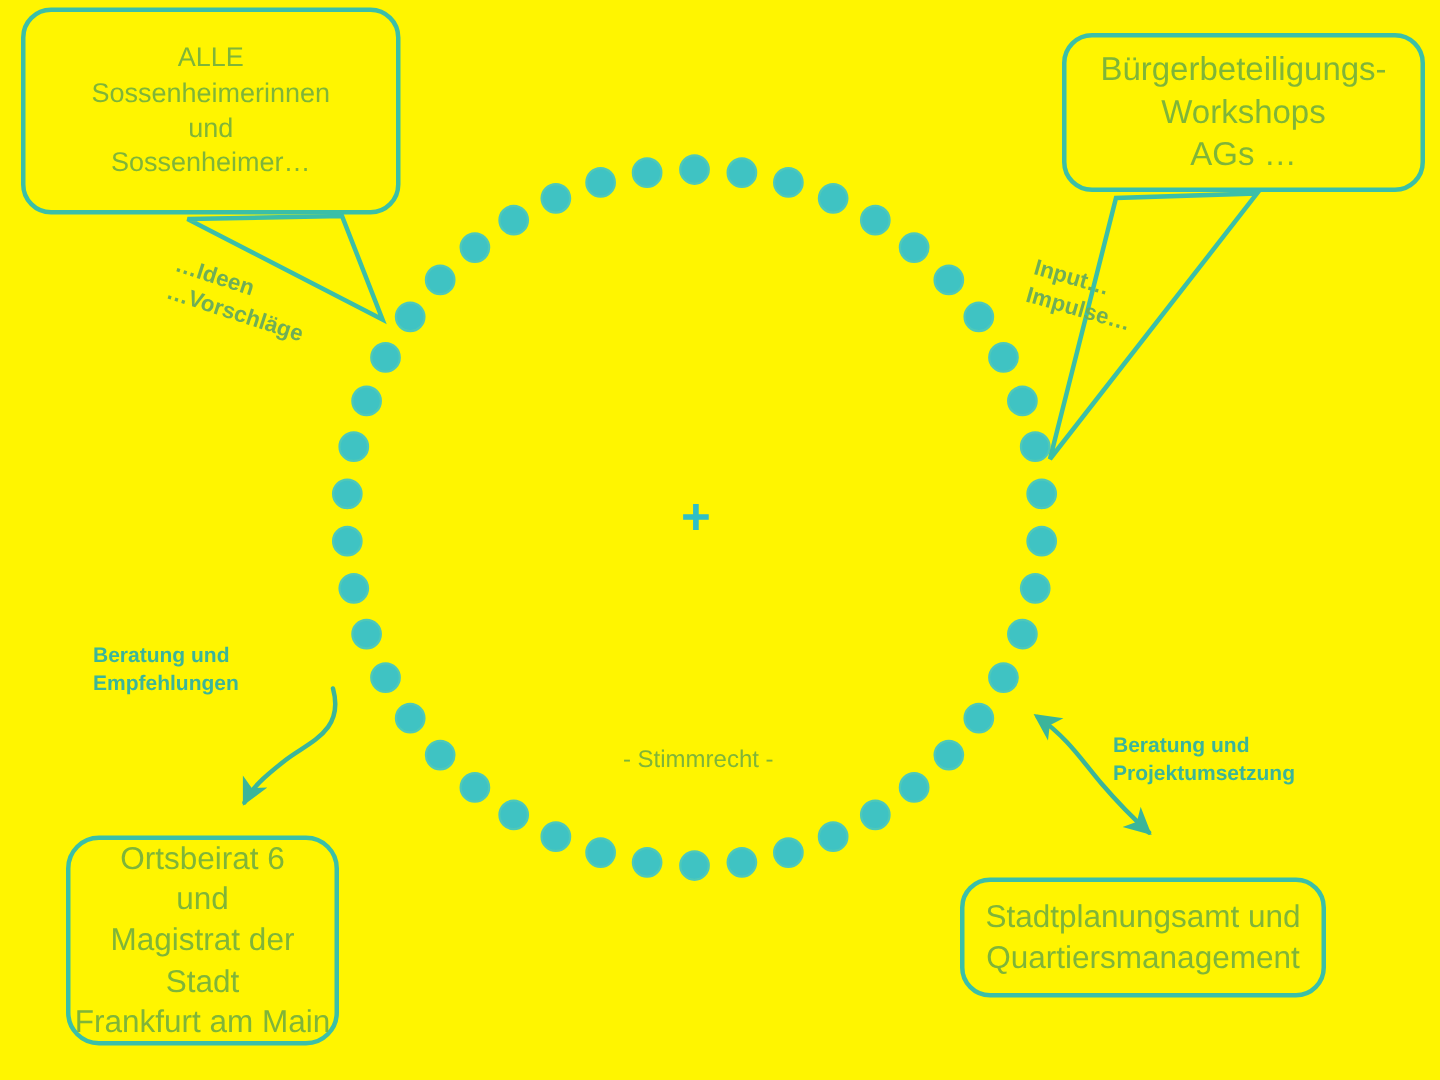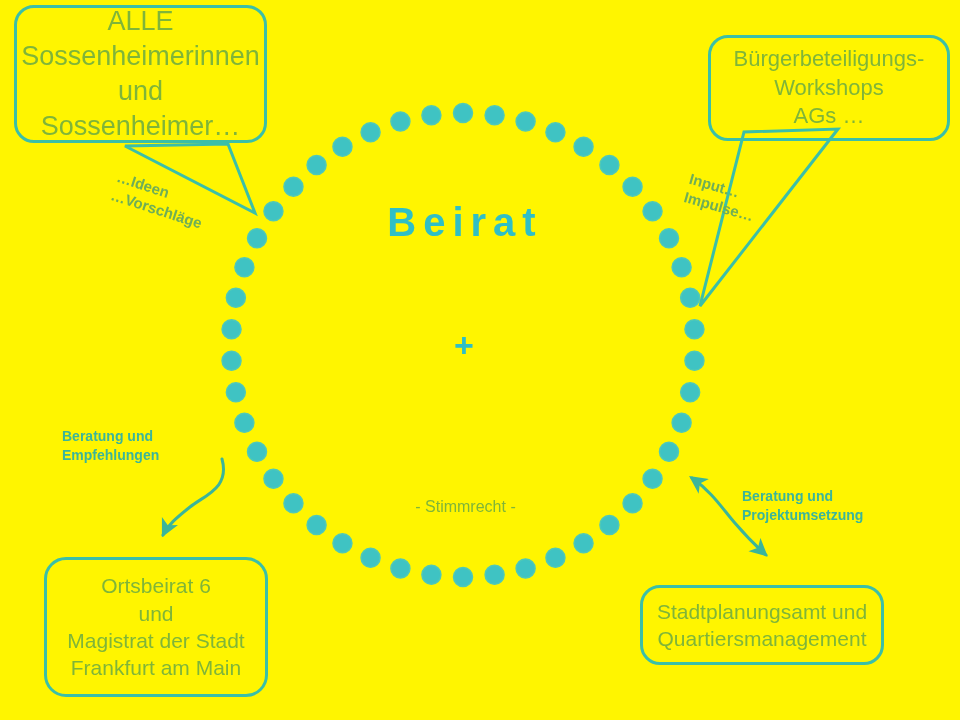--- a/index.html
+++ b/index.html
@@ -19,23 +19,23 @@
     border:3px solid #3BBFA8;
     border-radius:20px;
     box-sizing:border-box;
     display:flex;align-items:center;justify-content:center;
     text-align:center;
     color:#7FB539;
     line-height:1.30;
   }
   .bubble .txt{white-space:pre-line;display:block;width:100%;}
 
-  #bubble-citizens{left:14px;top:5px;width:253px;height:138px;font-size:27px;}
-  #bubble-workshops{left:708px;top:22px;width:242px;height:106px;font-size:22px;margin-top:13px;}
-  #box-ortsbeirat{left:44px;top:557px;width:224px;height:140px;font-size:21px;border-radius:22px;}
+  #bubble-citizens{left:14px;top:5px;width:253px;height:138px;font-size:18px;}
+  #bubble-workshops{left:708px;top:22px;width:242px;height:106px;font-size:22px;}
+  #box-ortsbeirat{left:44px;top:557px;width:182px;height:140px;font-size:21px;border-radius:22px;}
   #box-stadtplanung{left:640px;top:585px;width:244px;height:80px;font-size:21px;border-radius:20px;}
 
   
   #center-title{
     position:absolute;left:300px;top:200px;width:330px;
     text-align:center;
     font-size:40px;font-weight:bold;color:#2FBFC6;
     letter-spacing:7px;
   }
   #col-left{
@@ -157,21 +157,20 @@
 …Vorschläge</div>
 
   <div class="bubble" id="bubble-workshops">
     <span class="txt">Bürgerbeteiligungs-
 Workshops
 AGs …</span>
   </div>
   <div class="flow-label" id="label-input">Input…
 Impulse…</div>
 
-  <div id="center-title">Beirat</div>
   <div id="plus-sign">+</div>
   <div id="stimmrecht">- Stimmrecht -</div>
 
   <div class="arrow-label" id="label-beratung-empfehlungen">Beratung und
 Empfehlungen</div>
   <div class="bubble" id="box-ortsbeirat">
     <span class="txt">Ortsbeirat 6
 und
 Magistrat der Stadt
 Frankfurt am Main</span>

